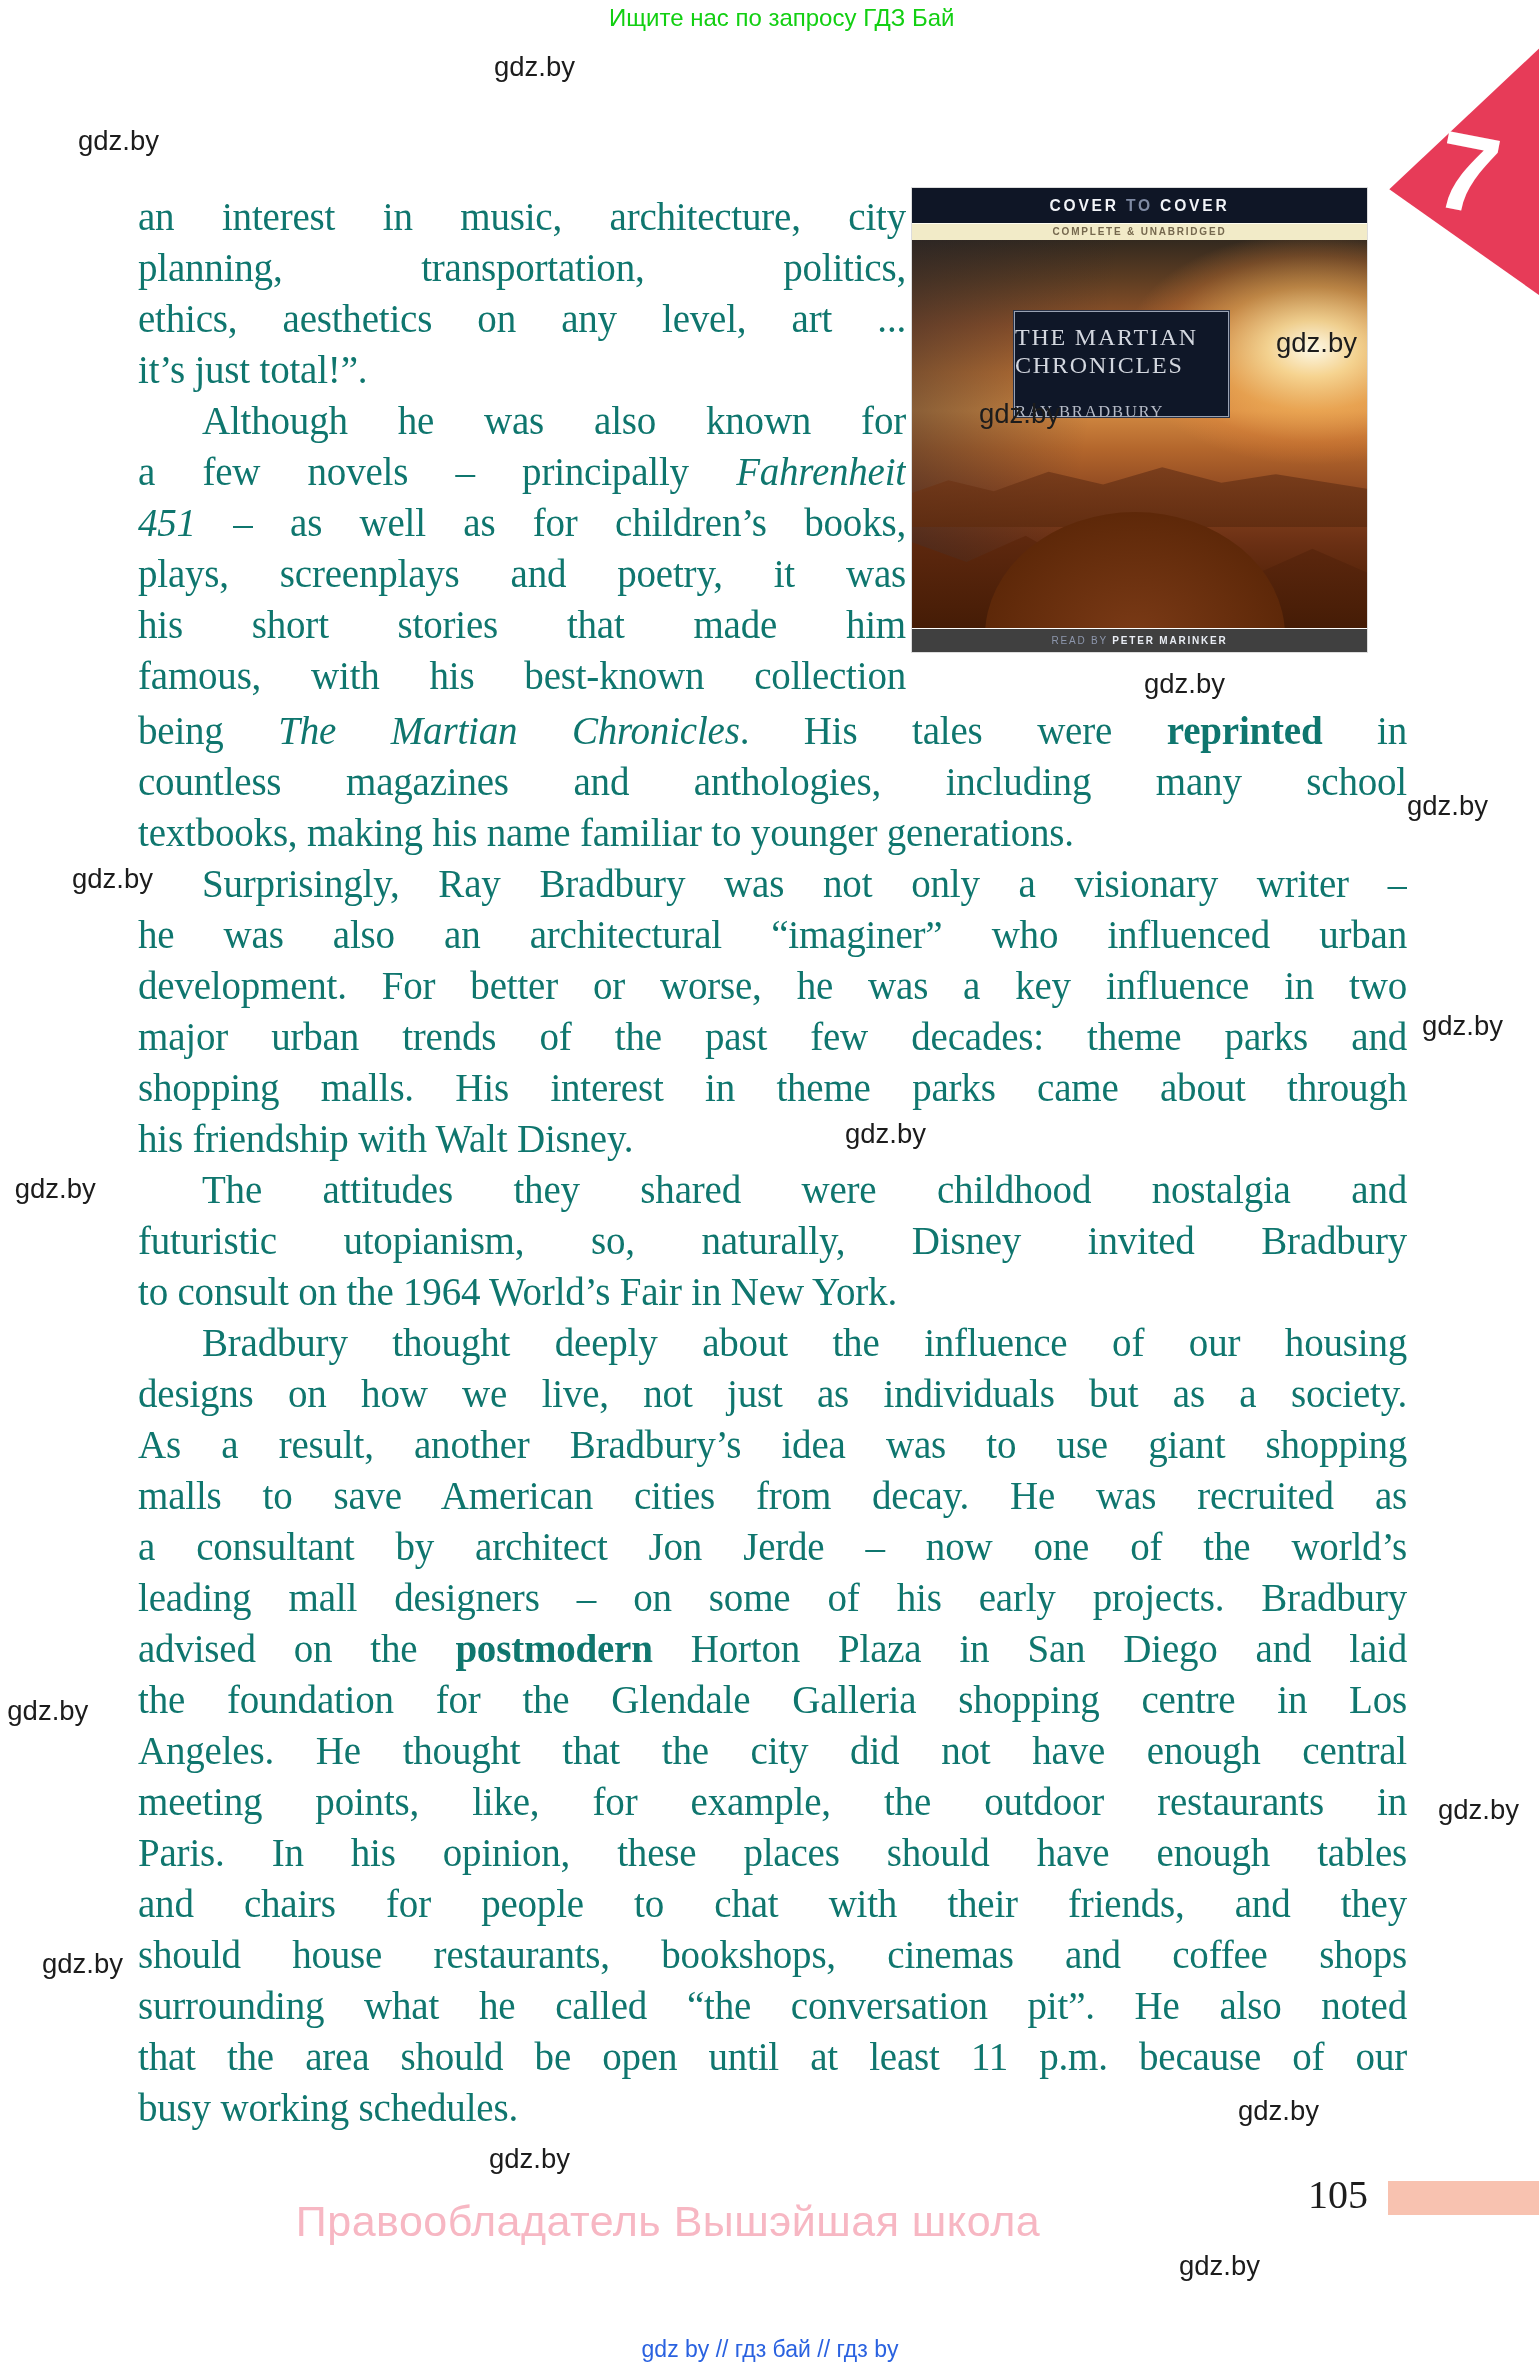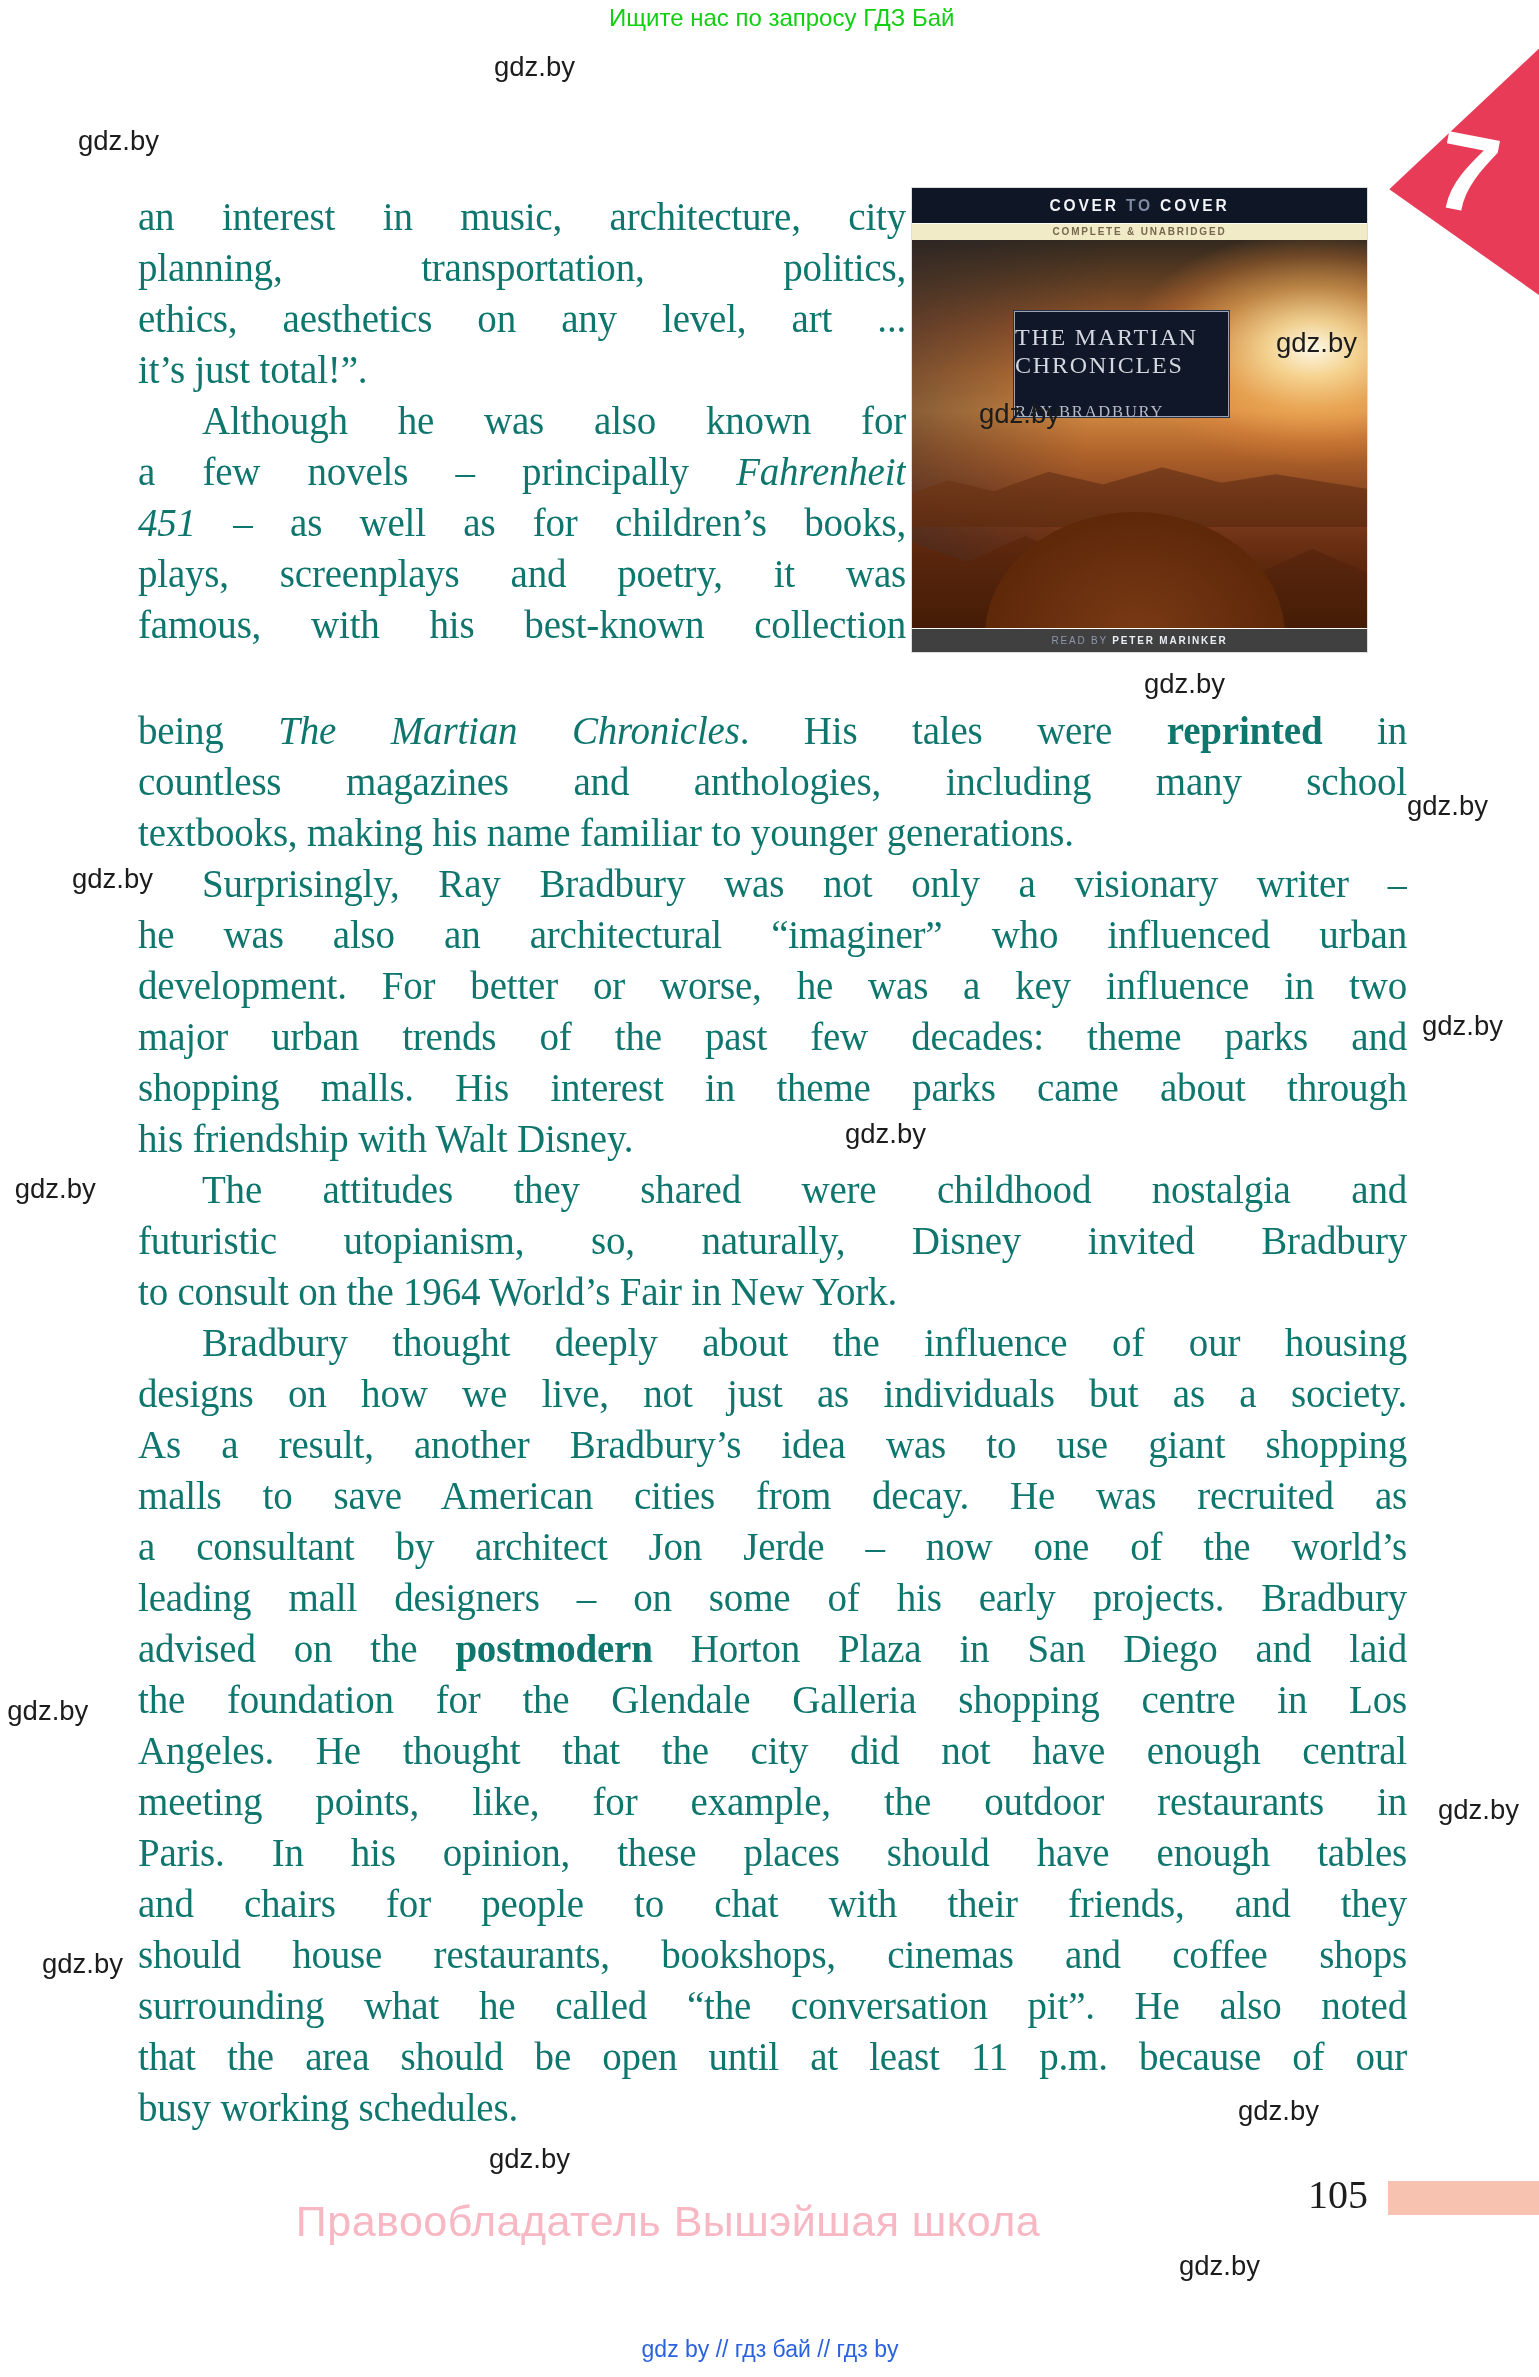--- a/index.html
+++ b/index.html
@@ -120,20 +120,21 @@
 
 <div class="col col-narrow">
     <div class="tl"><span>an interest in music, architecture, city</span></div>
     <div class="tl"><span>planning, transportation, politics,</span></div>
     <div class="tl"><span>ethics, aesthetics on any level, art ...</span></div>
     <div class="tl end"><span>it’s just total!”.</span></div>
     <div class="tl ind"><span>Although he was also known for</span></div>
     <div class="tl"><span>a few novels – principally </span><span class="it">Fahrenheit</span></div>
     <div class="tl"><span class="it">451</span><span> – as well as for children’s books,</span></div>
     <div class="tl"><span>plays, screenplays and poetry, it was</span></div>
+    <div class="tl"><span>his short stories that made him</span></div>
     <div class="tl"><span>famous, with his best-known collection</span></div>
   </div>
 <div class="col col-full">
     <div class="tl"><span>being </span><span class="it">The Martian Chronicles</span><span>. His tales were </span><span class="bd">reprinted</span><span> in</span></div>
     <div class="tl"><span>countless magazines and anthologies, including many school</span></div>
     <div class="tl end"><span>textbooks, making his name familiar to younger generations.</span></div>
     <div class="tl ind"><span>Surprisingly, Ray Bradbury was not only a visionary writer –</span></div>
     <div class="tl"><span>he was also an architectural “imaginer” who influenced urban</span></div>
     <div class="tl"><span>development. For better or worse, he was a key influence in two</span></div>
     <div class="tl"><span>major urban trends of the past few decades: theme parks and</span></div>

